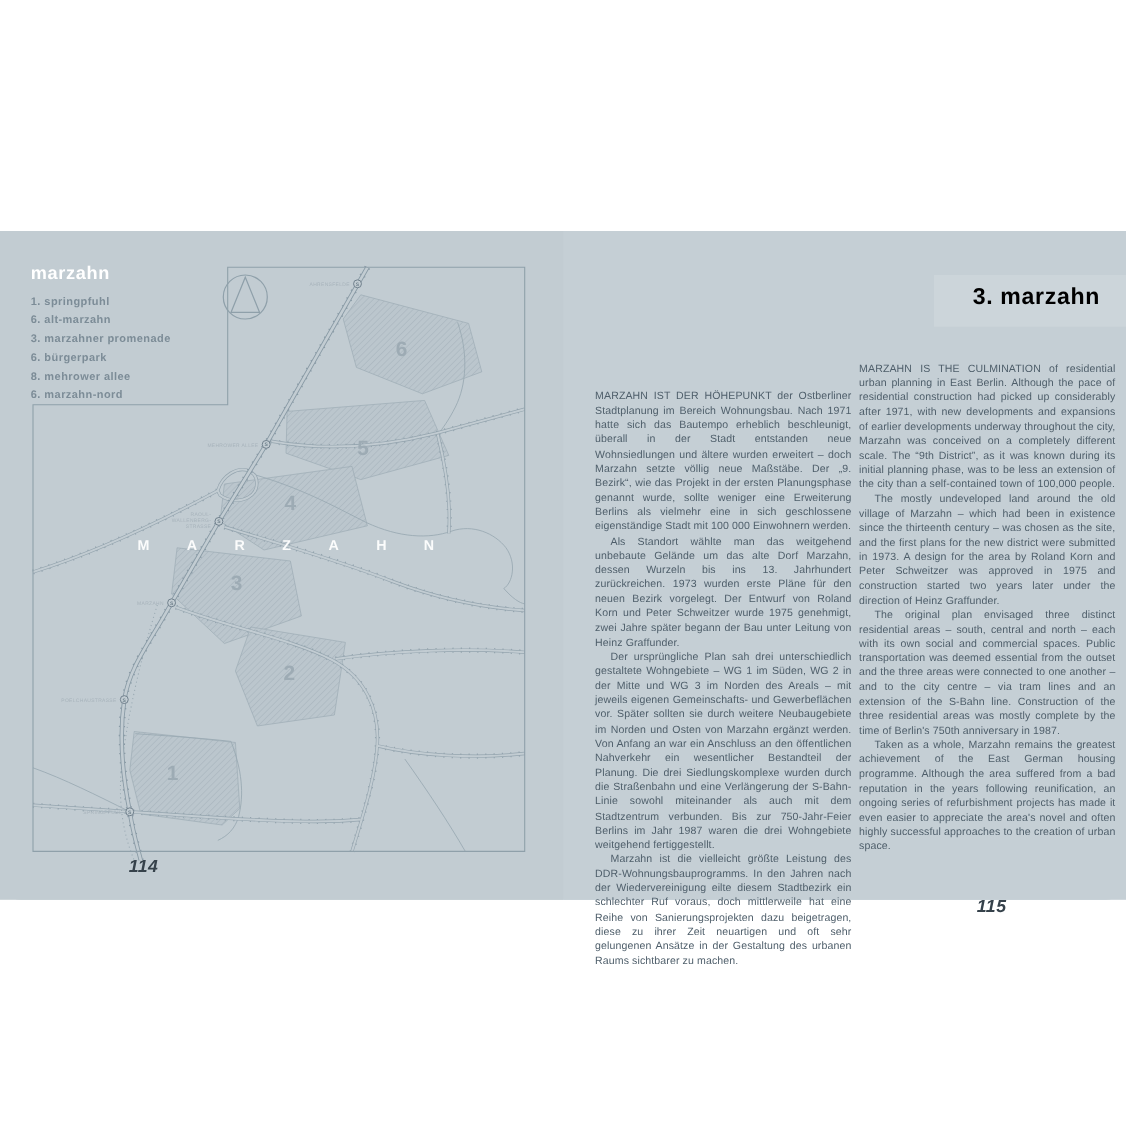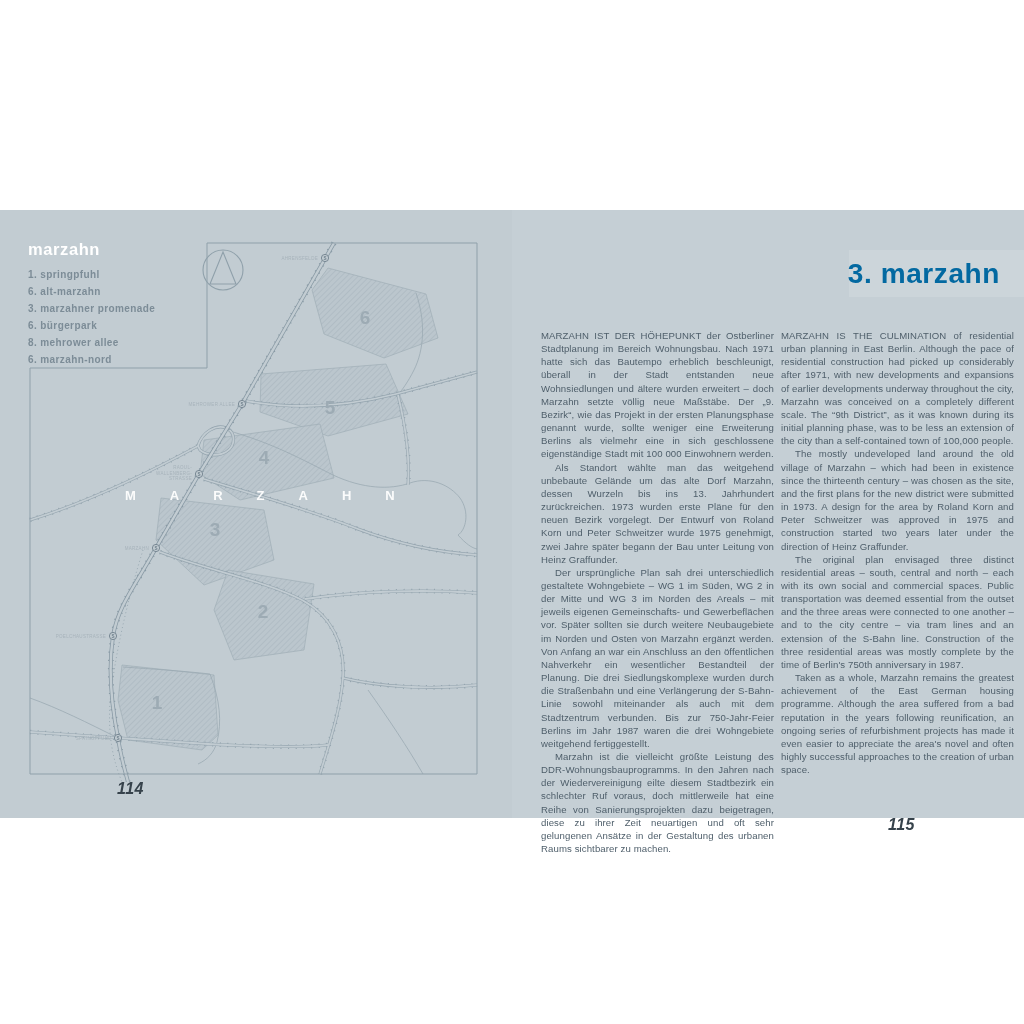--- a/index.html
+++ b/index.html
@@ -62,32 +62,32 @@
 
   
   .heading-band {
     position:absolute; left:337px; top:40px;
     width:175px; height:47px;
     background:rgba(255,255,255,0.13);
   }
   .chapter-heading {
     position:absolute; left:268px; top:48px; width:220px;
     text-align:right;
-    font-size:28px; font-weight:bold; color:#0369a1;
+    font-size:21px; font-weight:bold; color:#000000;
     letter-spacing:0.6px;
   }
   .col {
     position:absolute; top:119px; width:233px;
     font-size:9.6px; line-height:13.15px;
     color:#4e5e6a; text-align:justify;
     letter-spacing:0.1px;
   }
   .col p { margin:0; }
   .col p + p { text-indent:14px; }
-  .col-de { left:29px; }
+  .col-de { left:29px;margin-top:25px; }
   .col-en { left:269px; }
 
   .page-num {
     position:absolute; top:570px;
     font-size:16px; font-weight:bold; color:#36424b;
     letter-spacing:0.5px;
     font-style:italic;
   }
   .pn-left  { left:117px; }
   .pn-right { left:376px;margin-top:36px; }

